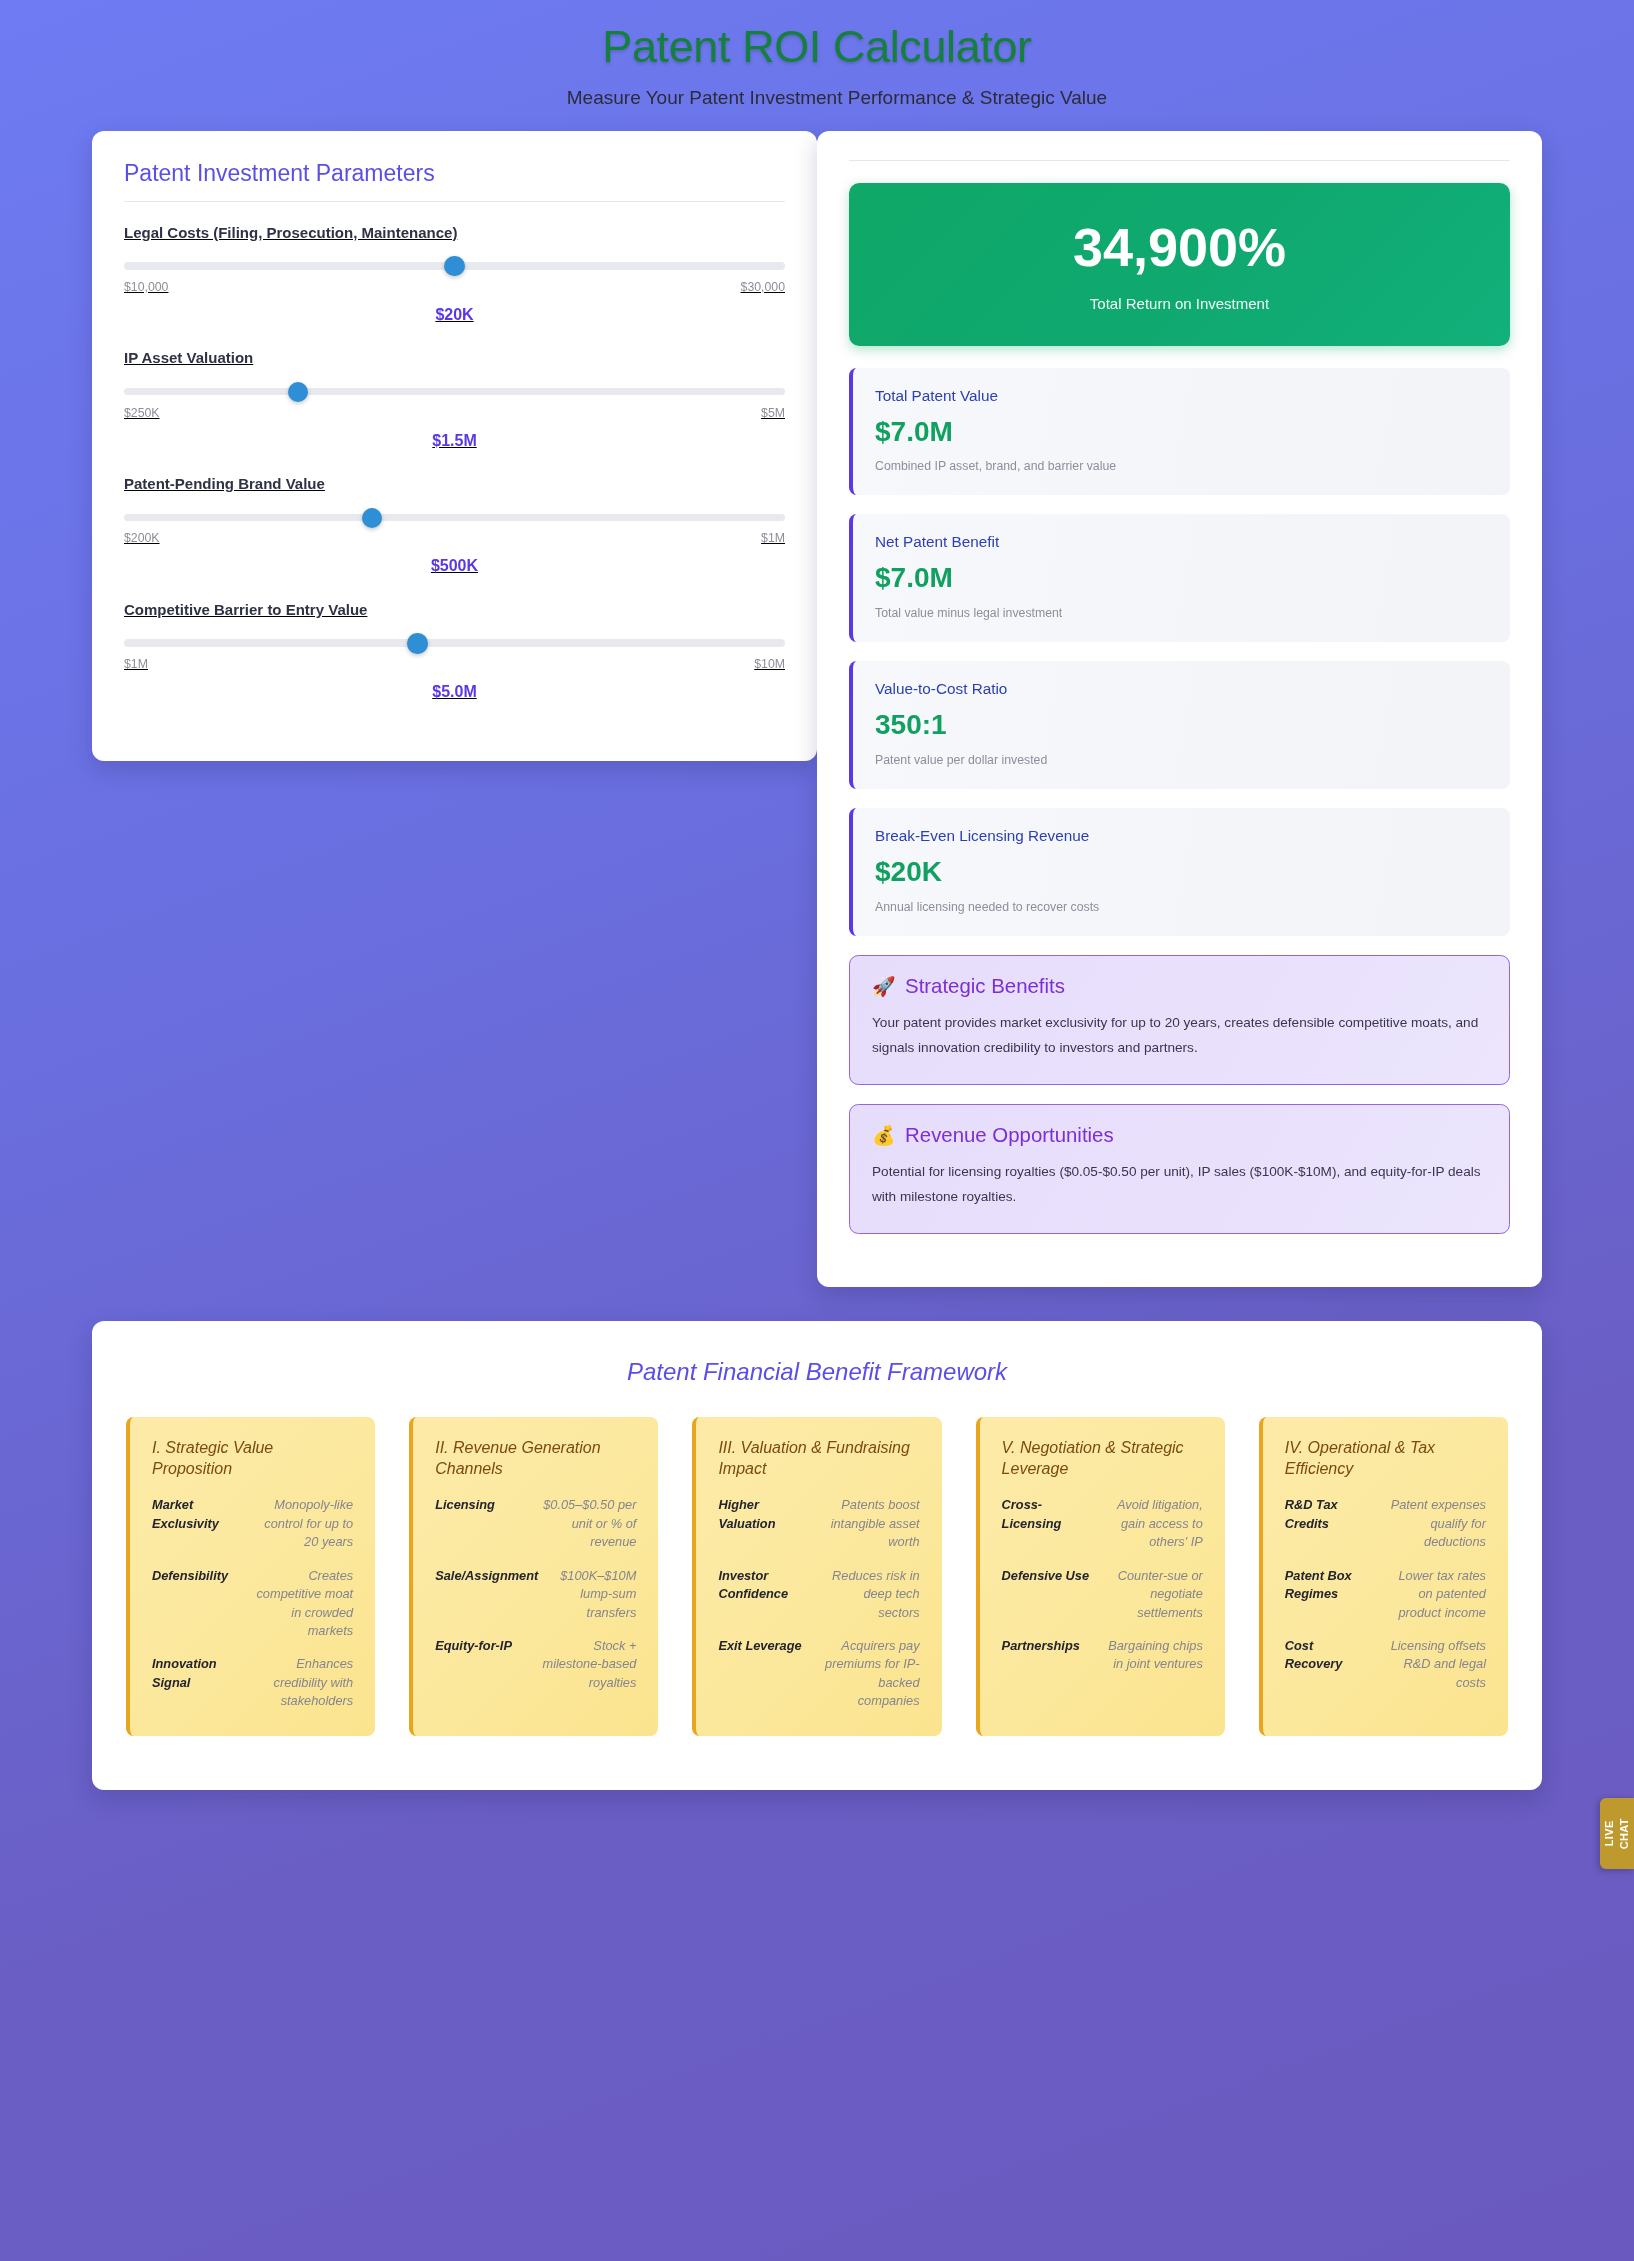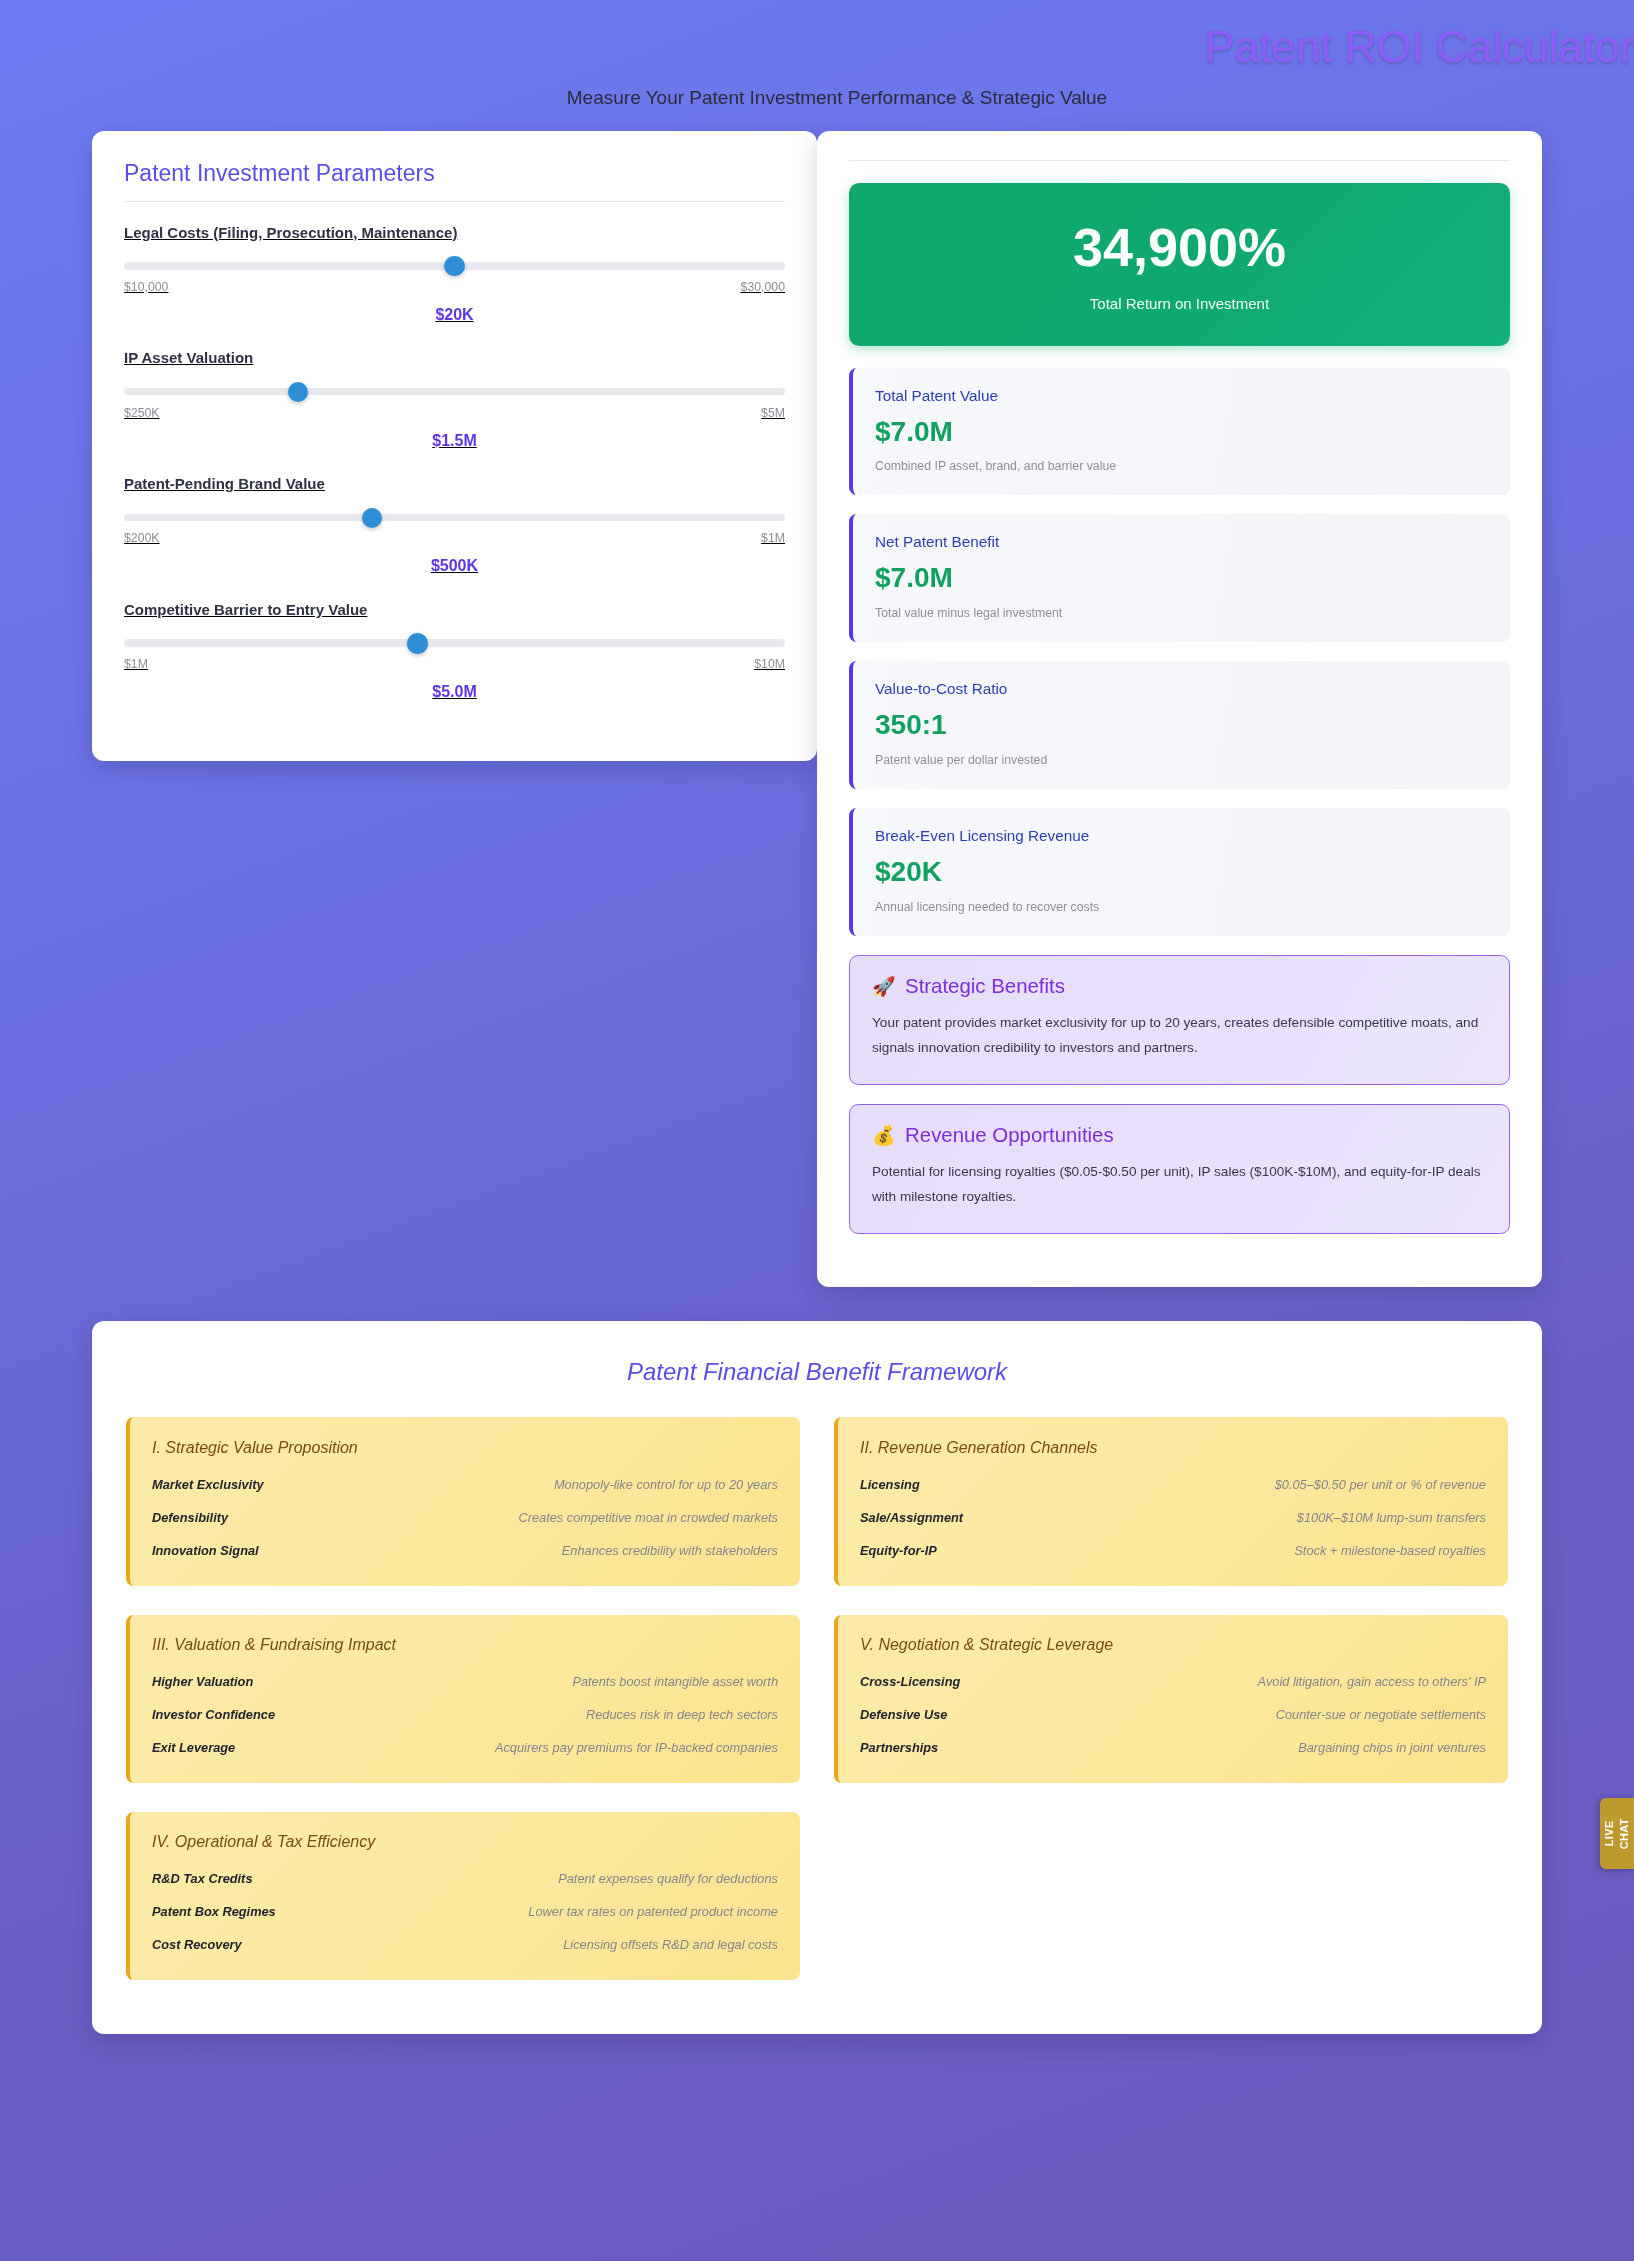--- a/index.html
+++ b/index.html
@@ -12,25 +12,24 @@
     min-height: 2261px;
     padding-bottom: 51px;
     position: relative;
   }
 
   
   .page-header { padding: 20.4px 0 22px; text-align: center; }
   .page-title {
     font-size: 45px;
     font-weight: 400;
-    color: #8b5cf6;
+    color: #15803d;
     letter-spacing: -0.4px;
     text-shadow: 0 1.7px 3.4px rgba(0,0,0,.18);
     line-height: 1.18;
-    text-align: right;
   }
   .page-subtitle {
     margin-top: 13.6px;
     font-size: 19px;
     color: #2b2b3a;
     font-weight: 400;
     padding-left: 40px;
   }
 
   
@@ -137,21 +136,21 @@
     background: #fff; border-radius: 12px;
     box-shadow: 0 8.5px 24px rgba(30,25,80,.20);
     padding: 37px 34px 54px;
   }
   .framework-title {
     text-align: center; font-size: 24px; color: #5b4ee8;
     font-weight: 400; margin-bottom: 31px;
   }
   .framework-grid {
     display: grid;
-    grid-template-columns: repeat(2, 1fr);
+    grid-template-columns: repeat(5, 1fr);
     gap: 29px 34px;
   }
   .fw-card {
     background: linear-gradient(135deg, #fdeaa8 0%, #fce99f 45%, #fbe48f 100%);
     border-left: 4.3px solid #e9a51d;
     border-radius: 7.7px;
     padding: 20.4px 22px 25.5px;
   }
   .fw-title {
     font-size: 16px; color: #7a4a14; margin-bottom: 17px; line-height: 1.3;

